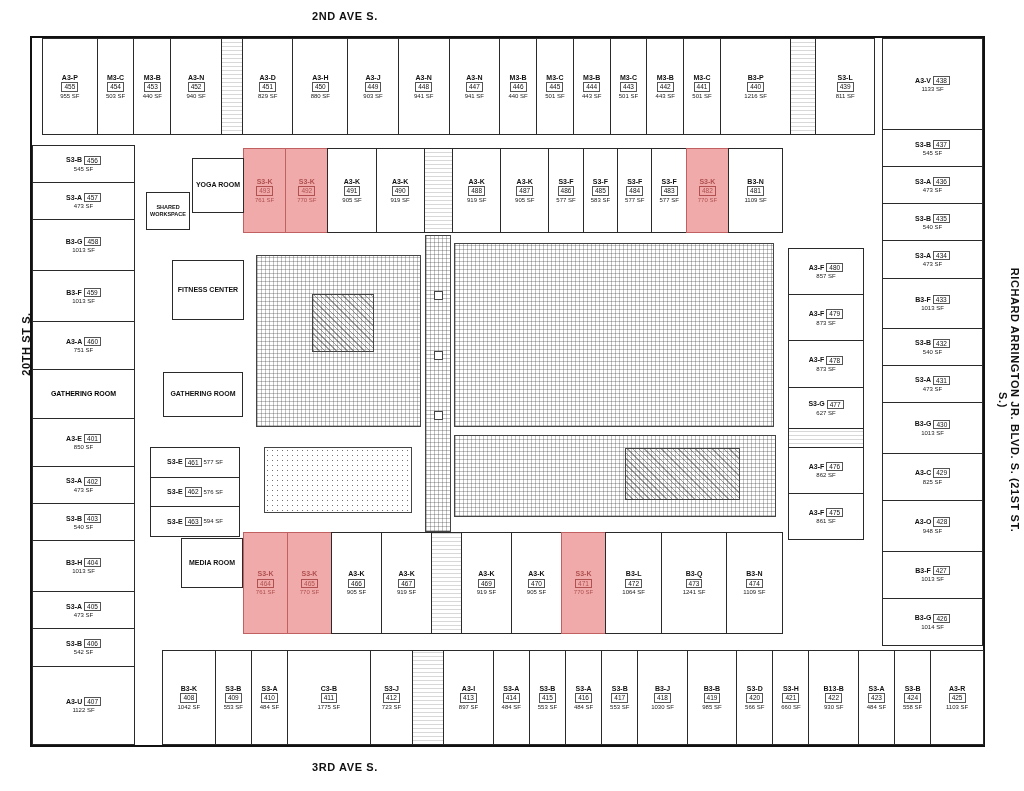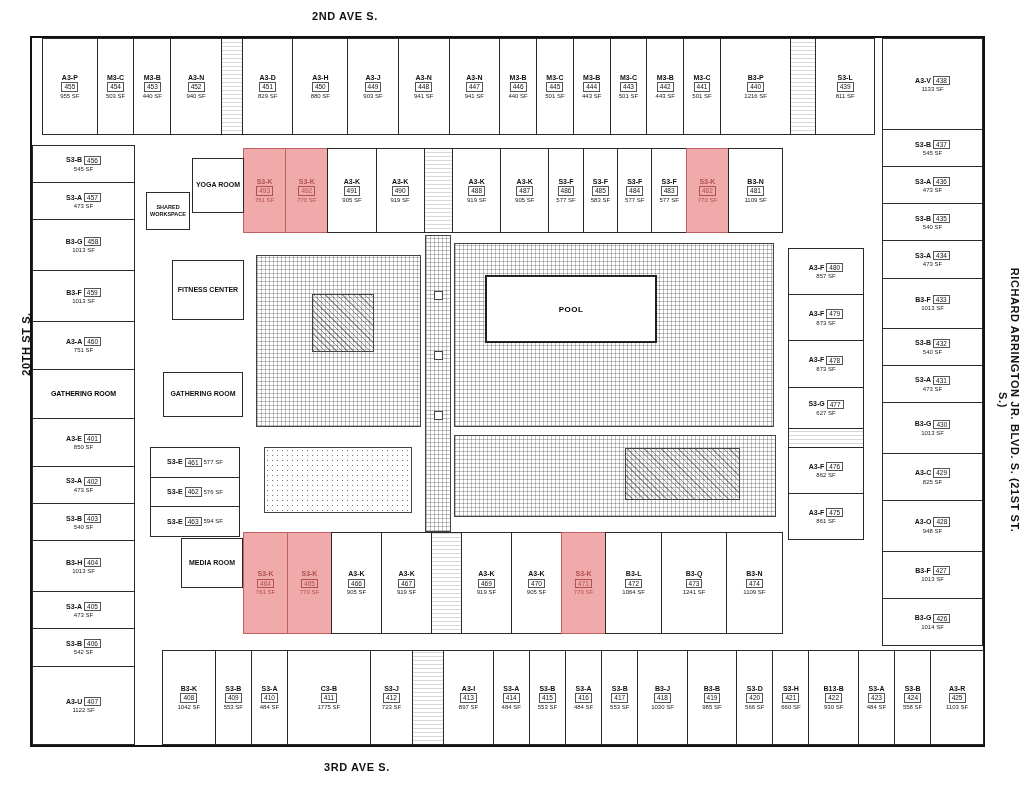--- a/index.html
+++ b/index.html
@@ -47,37 +47,36 @@
   .diag{background-image:repeating-linear-gradient(45deg,rgba(0,0,0,.35) 0 1px,transparent 1px 4px);border:1px solid #444}
   .stipple{background-image:radial-gradient(rgba(0,0,0,.55) .7px,transparent .9px);background-size:5px 5px;border:1px solid #444}
   .cy{position:absolute}
   .pool{position:absolute;border:2px solid #222;background:#fff;display:flex;align-items:center;justify-content:center;font-weight:bold;font-size:8px;letter-spacing:.5px;z-index:2}
   .wsq{position:absolute;width:9px;height:9px;background:#fff;border:1px solid #444}
 </style>
 </head>
 <body>
 
 <div class="street" style="left:280px;top:10px;width:130px">2ND AVE S.</div>
-<div class="street" style="left:292px;top:761px;width:130px">3RD AVE S.</div>
+<div class="street" style="left:280px;top:761px;width:130px">3RD AVE S.</div>
 <div class="street vert-l" style="left:-14px;top:338px;width:80px">20TH ST S.</div>
 <div class="street vert-r" style="left:868px;top:388px;width:282px">RICHARD ARRINGTON JR. BLVD. S. (21ST ST. S.)</div>
 
 <div class="plan-outline"></div>
 
 <div class="courtyard">
   <div class="cy xhatch" style="left:8px;top:20px;width:165px;height:172px">
     <div class="cy diag" style="left:55px;top:38px;width:62px;height:58px"></div>
   </div>
   <div class="cy xhatch" style="left:177px;top:0;width:26px;height:297px">
     <div class="wsq" style="left:8px;top:55px"></div>
     <div class="wsq" style="left:8px;top:115px"></div>
     <div class="wsq" style="left:8px;top:175px"></div>
   </div>
   <div class="cy xhatch" style="left:206px;top:8px;width:320px;height:184px"></div>
-  <div class="pool" style="left:237px;top:40px;width:172px;height:68px">POOL</div>
   <div class="cy stipple" style="left:16px;top:212px;width:148px;height:66px"></div>
   <div class="cy xhatch" style="left:206px;top:200px;width:322px;height:82px">
     <div class="cy diag" style="left:170px;top:12px;width:115px;height:52px"></div>
   </div>
 </div>
 
 <div id="band-top" class="band band-h" style="left:42px;top:38px;width:833px;height:97px">
     <div class="unit" style="flex-grow: 1.3;">
     <div class="u-head">
       <span class="u-type">A3-P</span>

